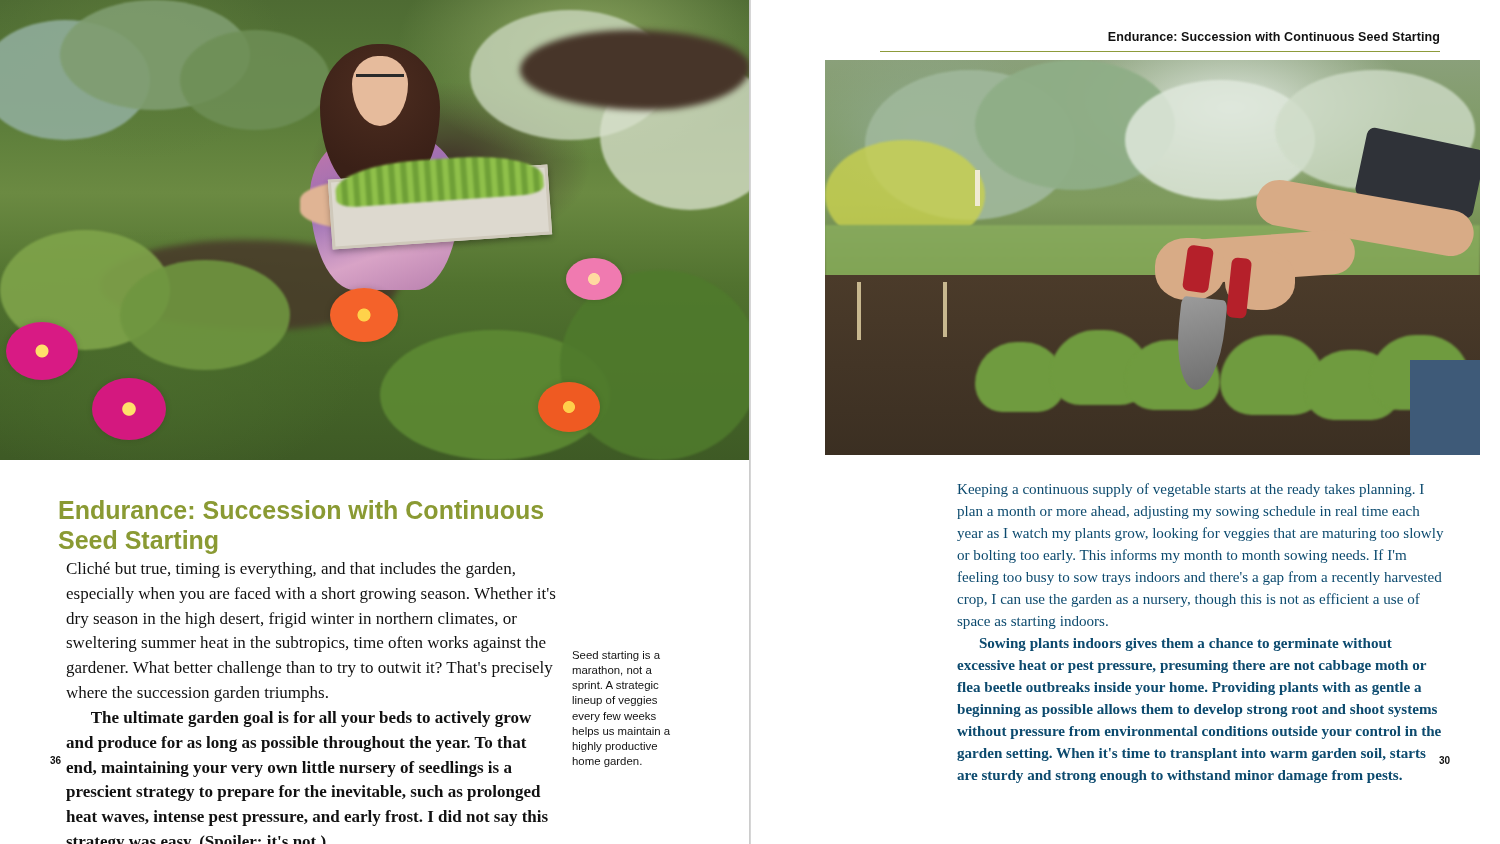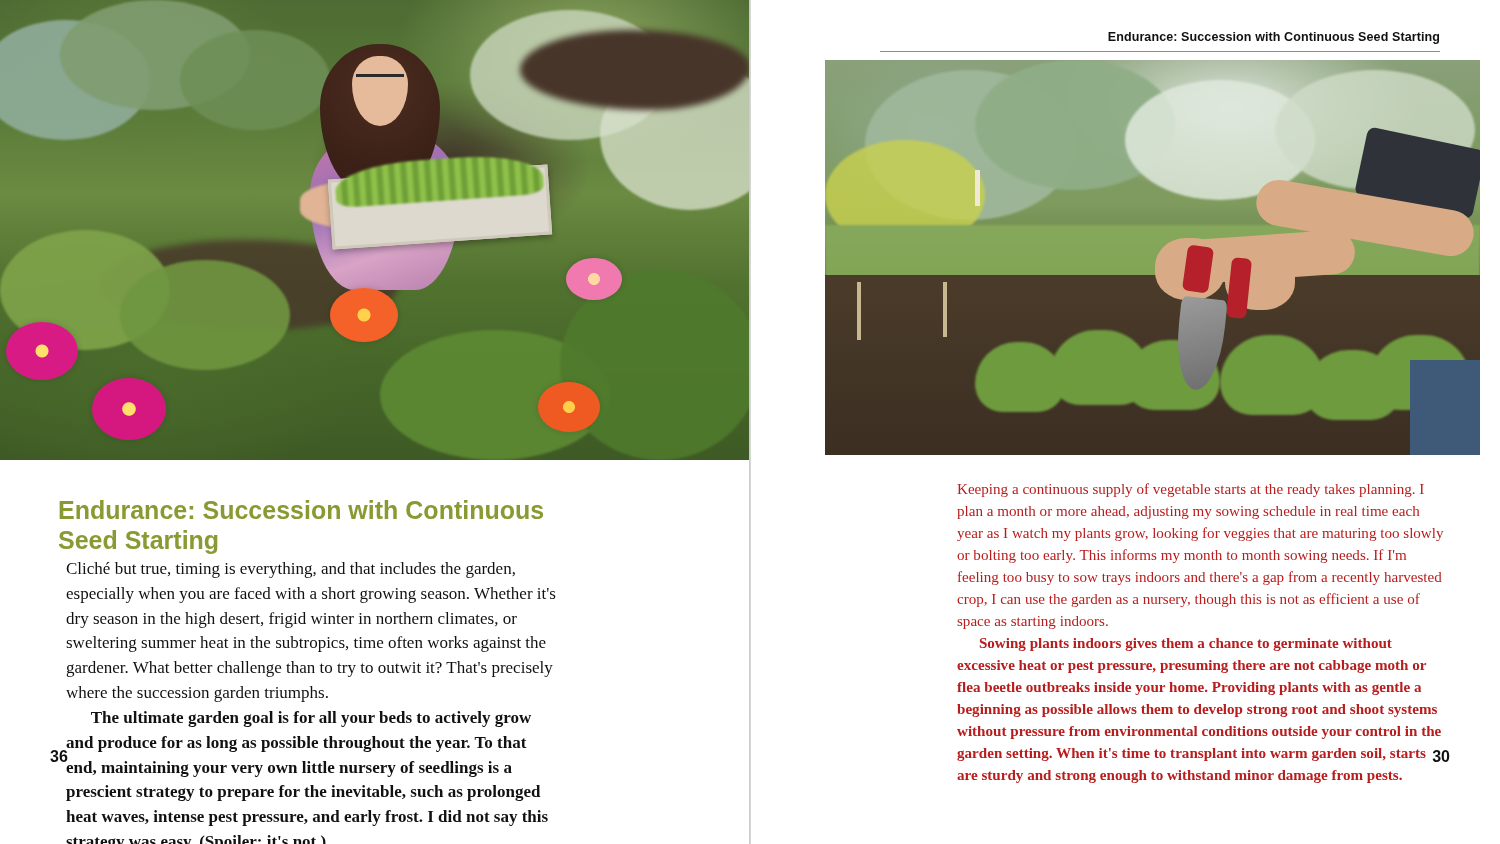--- a/index.html
+++ b/index.html
@@ -199,41 +199,41 @@
     line-height: 1.46;
     color: #111;
     text-align: left;
   }
   .body-col-right {
     position: absolute;
     left: 207px; top: 478px;
     width: 488px;
     font-size: 15.1px;
     line-height: 1.46;
-    color: #b91c1c;
+    color: #0c4a6e;
   }
   .body-col-left p, .body-col-right p { margin: 0; }
   .body-col-left p + p, .body-col-right p + p { text-indent: 1.45em; font-weight: bold; }
 
   .caption {
     position: absolute;
     font-family: "Liberation Sans", sans-serif;
     font-size: 11.4px;
     line-height: 1.33;
     color: #111;
     width: 110px;
   }
   .caption-left { left: 572px; top: 648px; }
 
   .folio {
     position: absolute;
     bottom: 26px;
     font-family: "Liberation Sans", sans-serif;
     font-weight: bold;
-    font-size: 16px;
+    font-size: 10px;
     color: #111;
   }
   .folio-left { left: 50px; }
   .folio-right { right: 50px; }
 </style>
 </head>
 <body>
 
 <div class="spread">
 
@@ -269,20 +269,21 @@
       <div class="zinnia" style="left:566px;top:258px;width:56px;height:42px;background:radial-gradient(circle at 50% 50%, #ffd9a0 0 16%, #f07ab0 18% 100%);"></div>
     </div>
 
     <h1 class="chapter-title">Endurance: Succession with Continuous Seed Starting</h1>
 
     <div class="body-col-left">
       <p>Cliché but true, timing is everything, and that includes the garden, especially when you are faced with a short growing season. Whether it's dry season in the high desert, frigid winter in northern climates, or sweltering summer heat in the subtropics, time often works against the gardener. What better challenge than to try to outwit it? That's precisely where the succession garden triumphs.</p>
       <p>The ultimate garden goal is for all your beds to actively grow and produce for as long as possible throughout the year. To that end, maintaining your very own little nursery of seedlings is a prescient strategy to prepare for the inevitable, such as prolonged heat waves, intense pest pressure, and early frost. I did not say this strategy was easy. (Spoiler: it's not.)</p>
     </div>
 
+    <div class="caption caption-left">Seed starting is a marathon, not a sprint. A strategic lineup of veggies every few weeks helps us maintain a highly productive home garden.</div>
 
     <div class="folio folio-left">36</div>
   </div>
 
   <div class="gutter"></div>
 
   <div class="page page-right">
 
     <div class="running-head">Endurance: Succession with Continuous Seed Starting</div>
 

